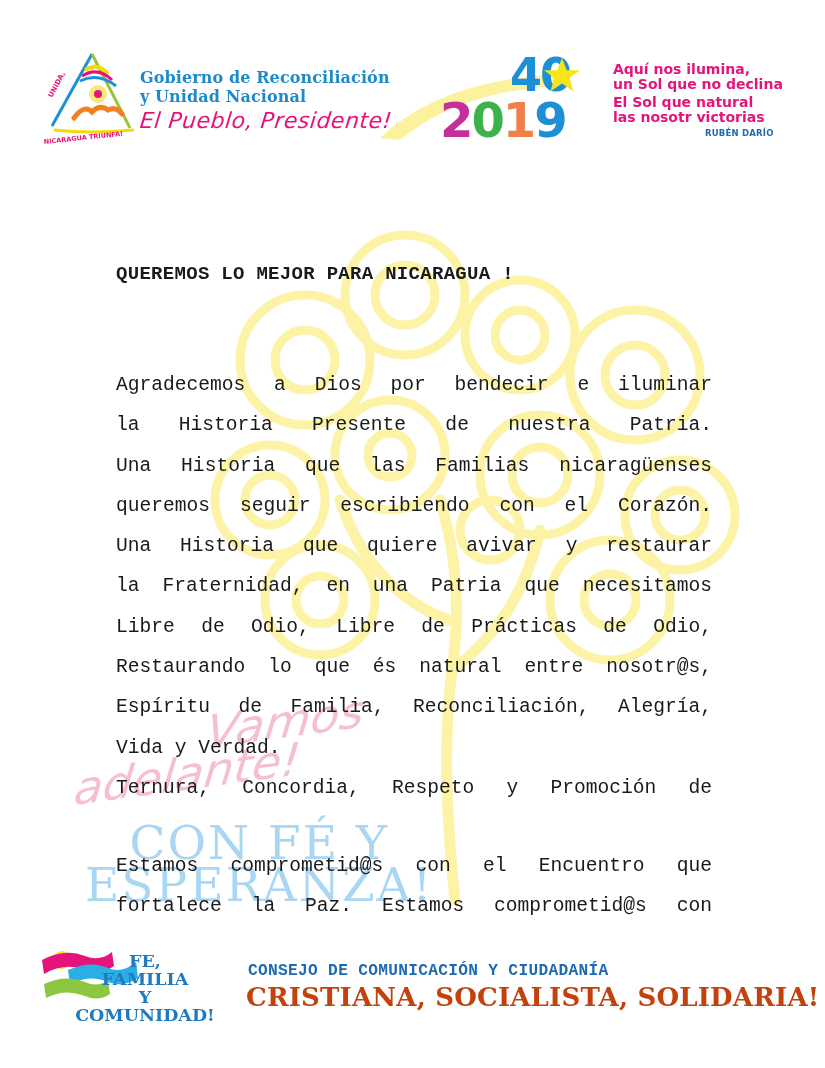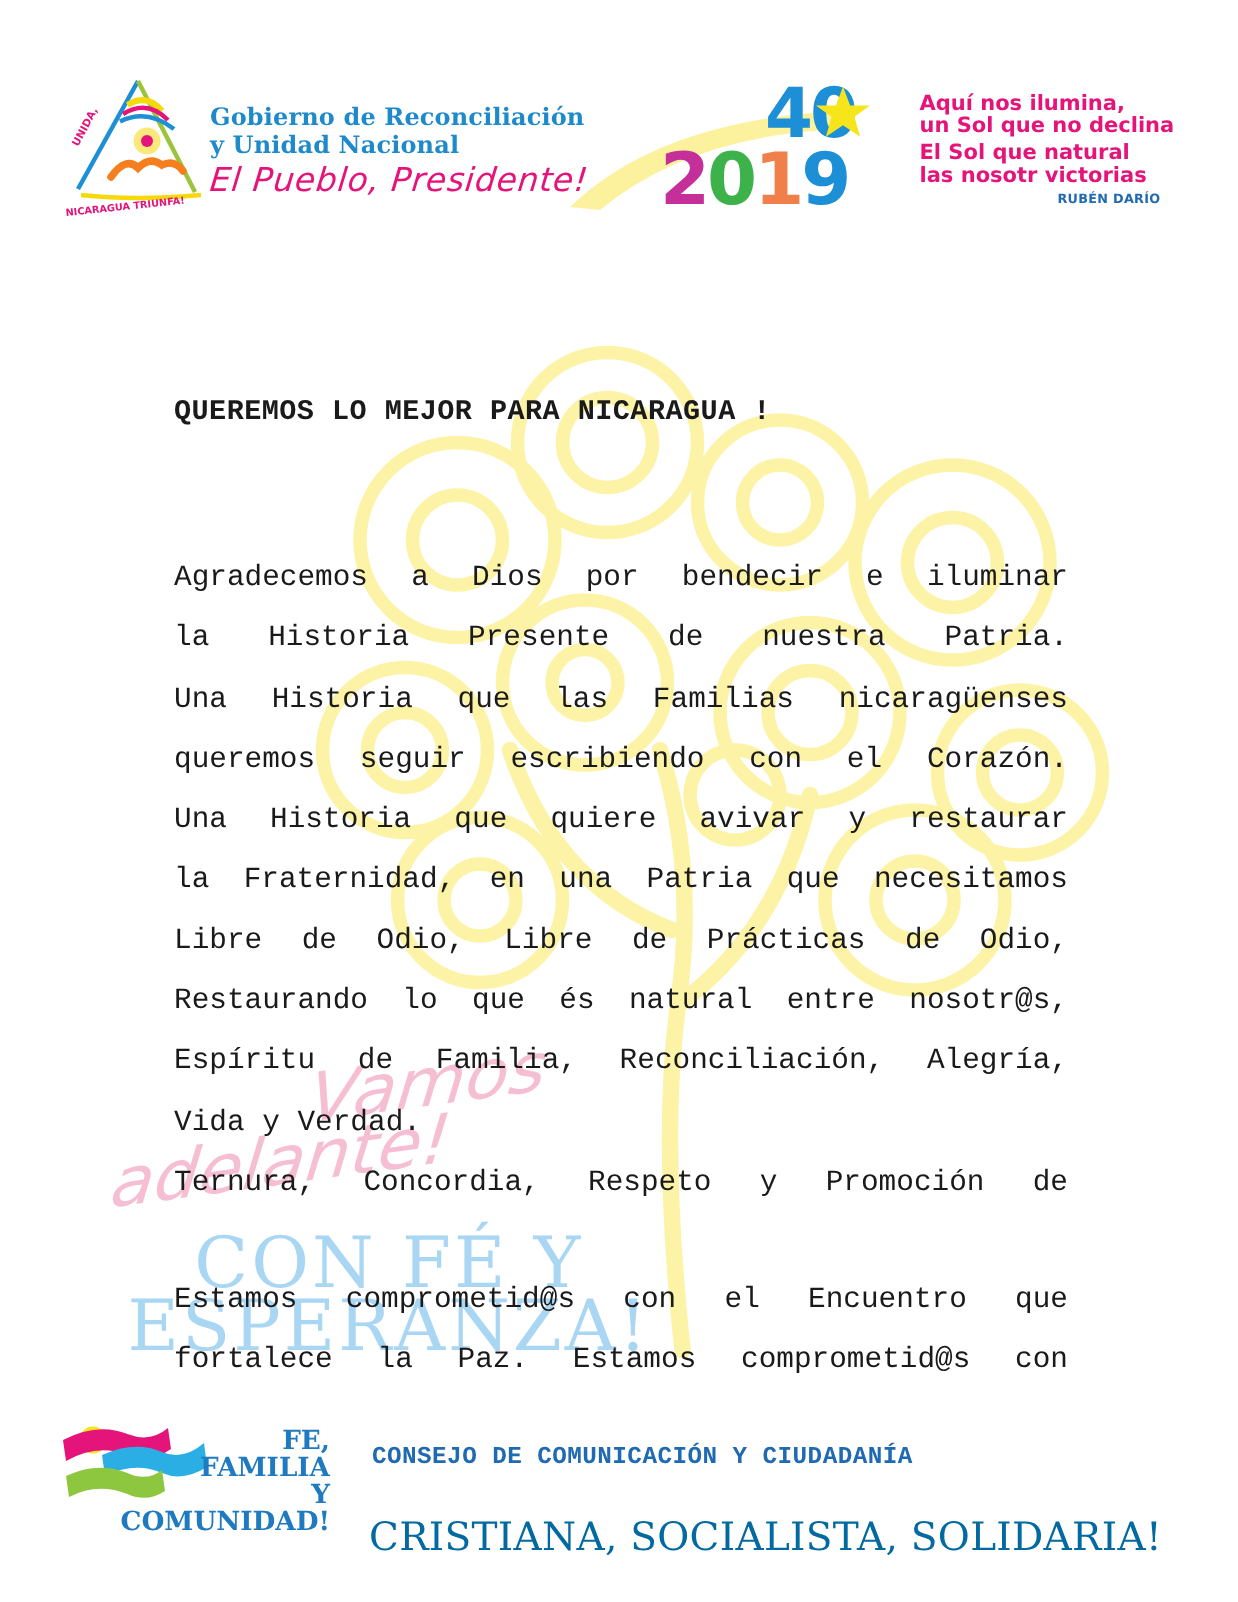--- a/index.html
+++ b/index.html
@@ -33,23 +33,23 @@
   .heading { position: absolute; left: 0; top: 247px; font-family: "Liberation Mono", monospace; font-weight: bold; font-size: 19px; color: #1a1a1a; white-space: nowrap; letter-spacing: 0.3px; margin-top: 16px; }
   .para { position: absolute; left: 0; width: 596px; font-family: "Liberation Mono", monospace; font-size: 19.6px; line-height: 40.3px; color: #1a1a1a; }
   .para .ln { display: block; white-space: nowrap; }
   .para .ln.j { text-align: justify; text-align-last: justify; white-space: normal; }
   .p1 { top: 365px; }
   .p2 { top: 846px; }
 
   
   .footer { position: absolute; left: 0; top: 940px; width: 825px; height: 100px; }
   .ffc-logo { position: absolute; left: 40px; top: 8px; width: 110px; height: 60px; }
-  .ffc-text { position: absolute; left: 70px; top: 12px; color: #1f7ac0; font-family: "DejaVu Serif", serif; font-weight: bold; font-size: 17.5px; line-height: 18px; text-align: right; width: 150px; }
+  .ffc-text { position: absolute; left: 70px; top: 12px; color: #1f7ac0; font-family: "DejaVu Serif", serif; font-weight: bold; font-size: 17.5px; line-height: 18px; text-align: center; width: 150px; }
   .consejo { position: absolute; left: 248px; top: 22px; color: #1f6ab0; font-family: "Liberation Mono", monospace; font-weight: bold; font-size: 16.2px; letter-spacing: 0.3px; }
-  .csslogan { position: absolute; left: 246px; top: 42px; color: #0369a1; font-family: "DejaVu Serif", serif; font-weight: normal; font-size: 26px; letter-spacing: 0.2px; white-space: nowrap; margin-top: 28px; }
+  .csslogan { position: absolute; left: 246px; top: 42px; color: #c2410c; font-family: "DejaVu Serif", serif; font-weight: bold; font-size: 26px; letter-spacing: 0.2px; white-space: nowrap; }
 </style>
 </head>
 <body>
 
 <div class="header">
 
   <svg class="logo-triangle" viewBox="0 0 120 100">
     <path d="M62 6 L22 78" stroke="#1c8fd6" stroke-width="3" fill="none"></path>
     <path d="M62 6 L100 80" stroke="#9bc43b" stroke-width="3" fill="none"></path>
     <path d="M24 82 Q60 86 104 82" stroke="#f5d90a" stroke-width="3" fill="none"></path>

